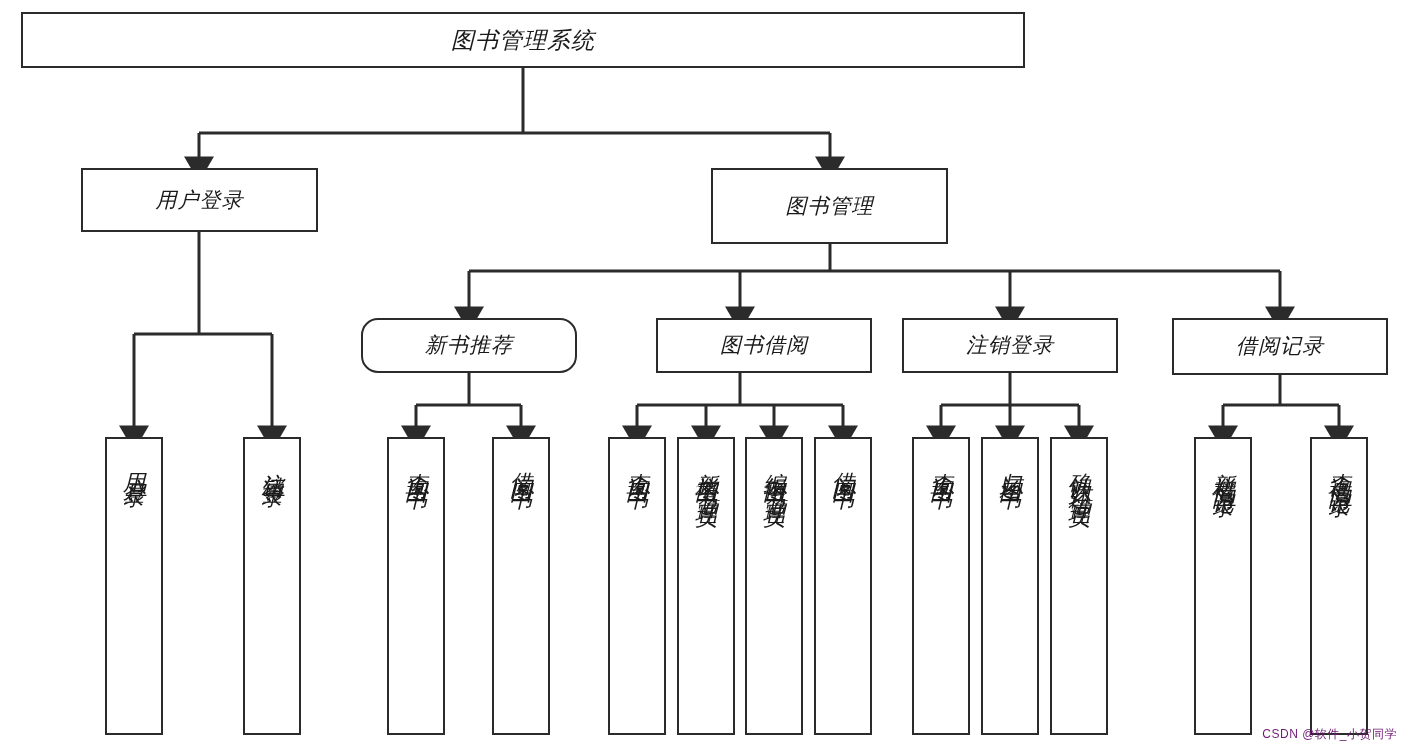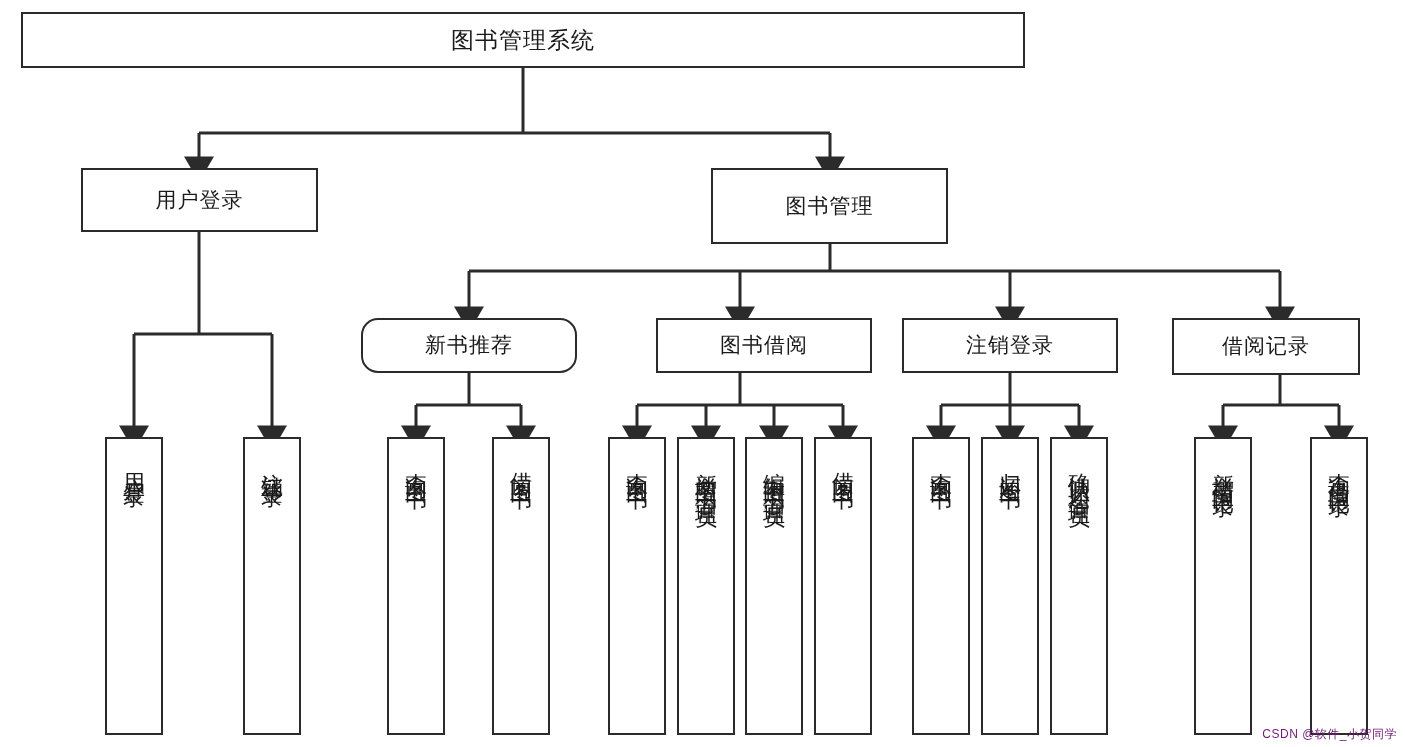--- a/index.html
+++ b/index.html
@@ -35,20 +35,21 @@
     align-items: center;
     justify-content: center;
     color: #1a1a1a;
     z-index: 2;
   }
   .node .label {
     display: block;
     text-align: left;
     line-height: 1.15;
     white-space: nowrap;
+    font-style: italic;
   }
   
   .node.root {
     border-width: 2.5px;
   }
   .node.root .label {
     font-size: 23px;
     letter-spacing: 1px;
   }
   
@@ -148,21 +149,21 @@
 
   <div class="node branch" style="left:361px; top:318px; width:216px; height:55px;border-radius:17px;">
     <span class="label">新书推荐</span>
   </div>
   <div class="node branch" style="left:632px; top:318px; width:216px; height:55px;margin-left:24px;">
     <span class="label">图书借阅</span>
   </div>
   <div class="node branch" style="left:902px; top:318px; width:216px; height:55px;">
     <span class="label">注销登录</span>
   </div>
-  <div class="node branch" style="left:1172px; top:318px; width:188px; height:57px;">
+  <div class="node branch" style="left:1172px; top:318px; width:216px; height:57px;">
     <span class="label">借阅记录</span>
   </div>
 
   <div class="node leaf" style="left:105px; top:437px; width:58px; height:298px;">
     <span class="label">用户登录</span>
   </div>
   <div class="node leaf" style="left:243px; top:437px; width:58px; height:298px;">
     <span class="label">注销登录</span>
   </div>
 

